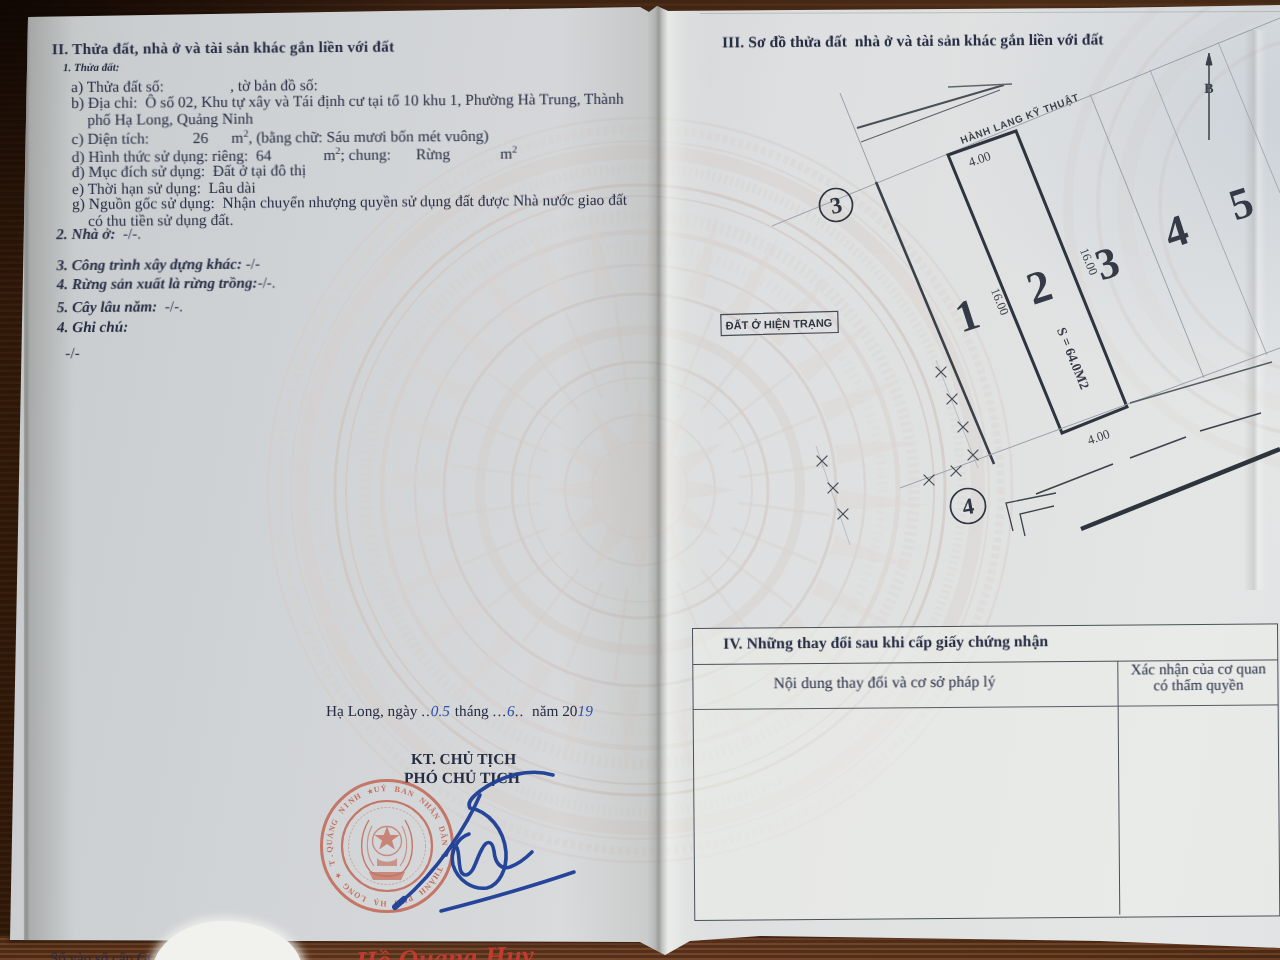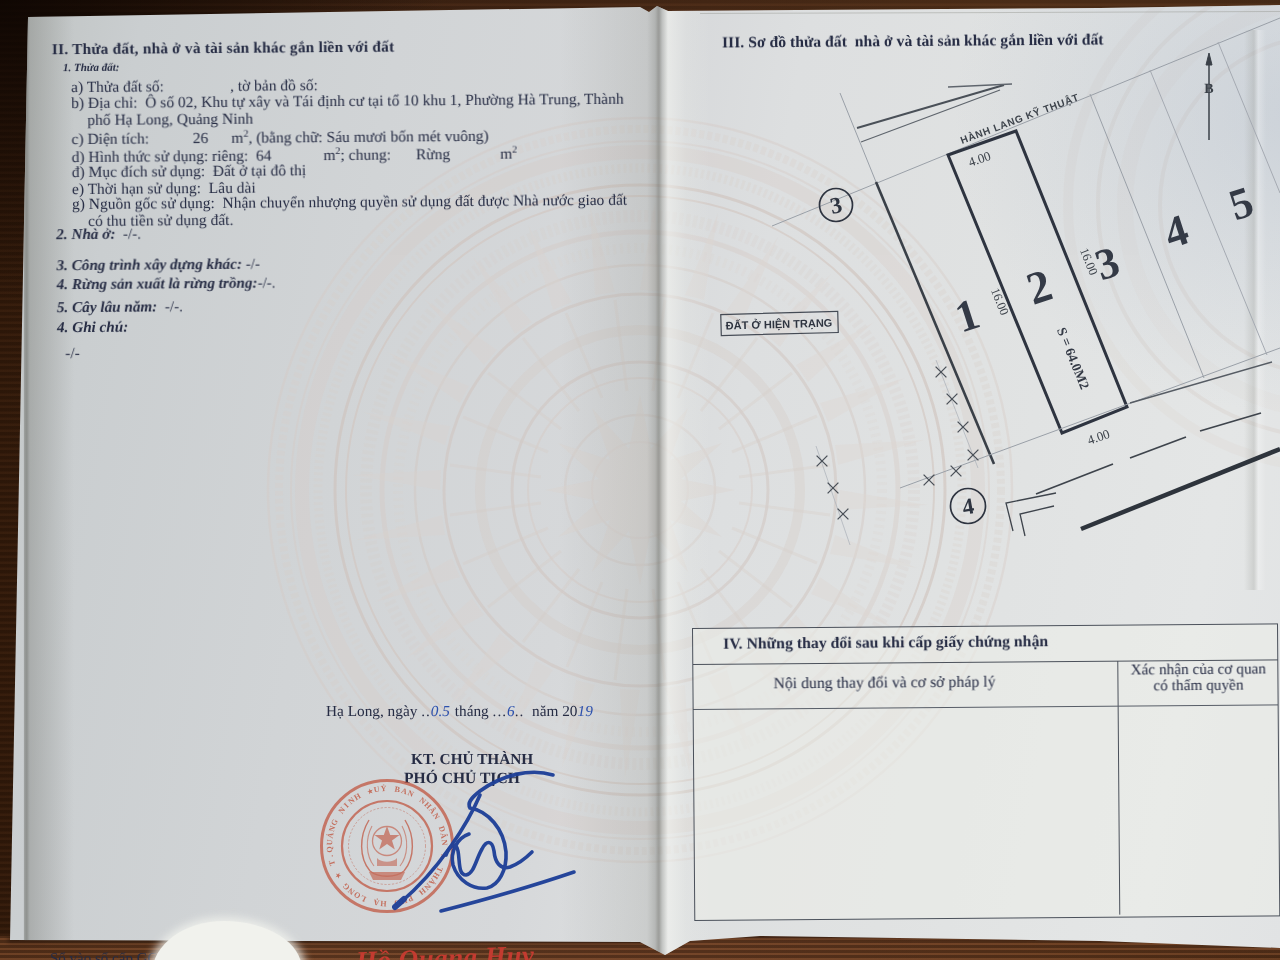--- a/index.html
+++ b/index.html
@@ -290,21 +290,21 @@
   <div class="abs txt" style="left:80px;top:47px;font-size:15.8px;">Nội dung thay đổi và cơ sở pháp lý</div>
 
   <div class="abs txt" style="left:430px;top:37px;width:150px;text-align:center;font-size:15.3px;line-height:16px;">Xác nhận của cơ quan<br>có thẩm quyền</div>
 </div>
 
 <div class="abs" id="sig" style="left:0;top:16px;width:680px;height:704px;filter:blur(0.25px);margin-top:43px;">
 
   <div class="abs txt" style="left:326px;top:644px;font-size:15.3px;">Hạ Long, ngày <span style="letter-spacing:1px;">..</span><span style="color:#2b50ad;font-style:italic;">0.5</span><span style="letter-spacing:1px;"> </span>tháng <span style="letter-spacing:1px;">...</span><span style="color:#2b50ad;font-style:italic;">6</span><span style="letter-spacing:1px;">..</span>&nbsp; năm 20<span style="color:#2b50ad;font-style:italic;">19</span></div>
 
 
-  <div class="abs txt" style="left:411px;top:692px;font-weight:bold;font-size:15.3px;">KT. CHỦ THÀNH</div>
+  <div class="abs txt" style="left:411px;top:692px;font-weight:bold;font-size:15.3px;">KT. CHỦ TỊCH</div>
 
   <div class="abs txt" style="left:404px;top:711px;font-weight:bold;font-size:15.6px;">PHÓ CHỦ TỊCH</div>
 
   <svg class="abs" style="left:307px;top:707px;" width="160" height="160" viewBox="0 0 160 160">
     <g fill="none" stroke="#c05540" opacity=".74">
       <circle cx="80" cy="80" r="65.5" stroke-width="3"></circle>
       <circle cx="80" cy="80" r="45" stroke-width="2.2"></circle>
       <circle cx="80" cy="80" r="38.5" stroke-width="1" opacity=".55" stroke-dasharray="2.2 1.6"></circle>
 
       <path d="M 80,60 L 83.2,69 L 92.5,69 L 85,74.6 L 87.8,83.6 L 80,78 L 72.2,83.6 L 75,74.6 L 67.5,69 L 76.8,69 Z" fill="#bf4c34" stroke="none" opacity=".8"></path>

